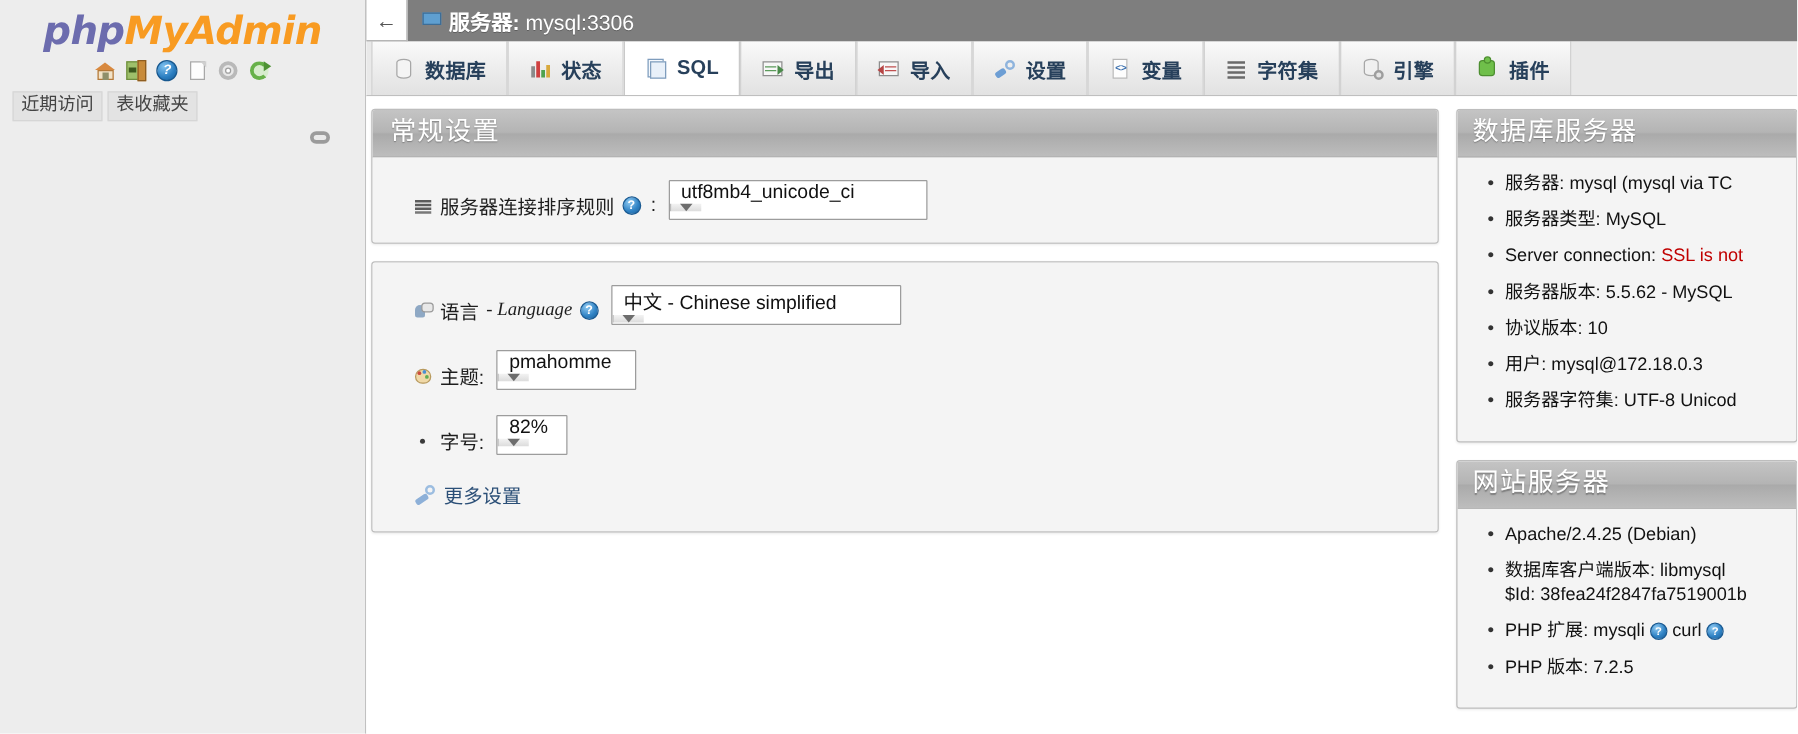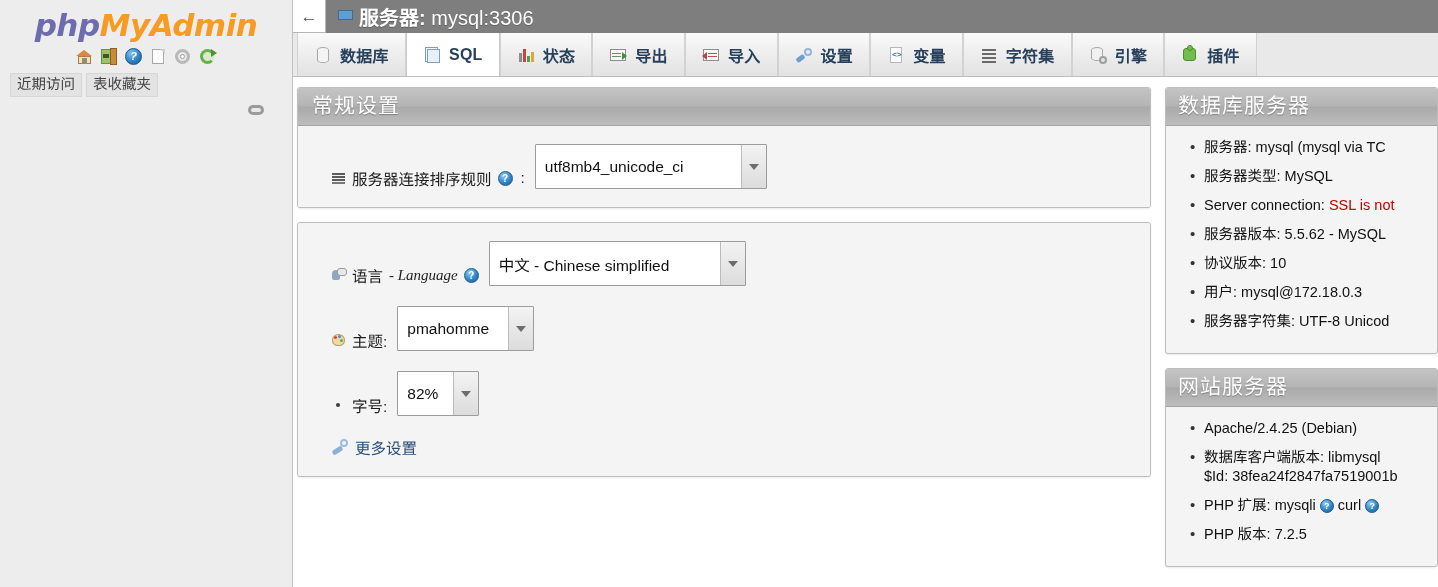--- a/index.html
+++ b/index.html
@@ -209,21 +209,21 @@
   .monitor-ico {
     width: 15px; height: 13px; position: relative; flex:0 0 15px;
   }
   .monitor-ico .scr {
     position:absolute; left:0; top:0; width:15px; height:10px;
     background:#5f9fd0; border:1px solid #3d6d96;
   }
   .monitor-ico .std { position:absolute; left:5px; top:10px; width:5px; height:3px; background:#7f7f7f;}
   .servertitle {
     color: #ffffff;
-    font-size: 20px;
+    font-size: 17px;
     font-weight: bold;
     text-shadow: 0 1px 0 rgba(0,0,0,.25);
     white-space: nowrap;
   }
   .servertitle .host { font-weight: normal; }
 
   
   .tabstrip {
     height: 44px;
     background: #e9e9e9;
@@ -359,23 +359,24 @@
     font-family:"Liberation Sans", sans-serif;
     cursor: pointer;
   }
   .colon { margin-left: 2px; font-size: 15.5px; }
 
   
   .sel {
     display: inline-flex; align-items: stretch;
     border: 1px solid #9c9c9c;
     background: #fff;
-    height: 45px;
+    height: 32px;
     cursor: pointer;
     border-radius: 1px;
+    flex-direction: column;
   }
   .sel .val {
     padding: 0 10px 0 9px;
     display:flex; align-items:center;
     font-size: 15.5px;
     color: #111;
     white-space: nowrap;
     font-family: "Liberation Sans", sans-serif;
   }
   .sel .arrowbox {
@@ -501,35 +502,35 @@
       </div>
     </div>
 
     <div class="tabstrip">
       <div class="mtab">
         <span class="tabico ti-db">
             <i class="c"></i>
           </span>
         <span class="lbl">数据库</span>
       </div>
-      <div class="mtab active">
-        <span class="tabico ti-sql">
-            <i class="p"></i>
-            <i class="p2"></i>
-          </span>
-        <span class="lbl lat">SQL</span>
-      </div>
       <div class="mtab">
         <span class="tabico ti-status">
             <i class="b1"></i>
             <i class="b2"></i>
             <i class="b3"></i>
             <i class="b4"></i>
           </span>
         <span class="lbl">状态</span>
+      </div>
+      <div class="mtab active">
+        <span class="tabico ti-sql">
+            <i class="p"></i>
+            <i class="p2"></i>
+          </span>
+        <span class="lbl lat">SQL</span>
       </div>
       <div class="mtab">
         <span class="tabico ti-export">
             <i class="box"></i>
             <i class="ln"></i>
             <i class="ar"></i>
           </span>
         <span class="lbl">导出</span>
       </div>
       <div class="mtab">

